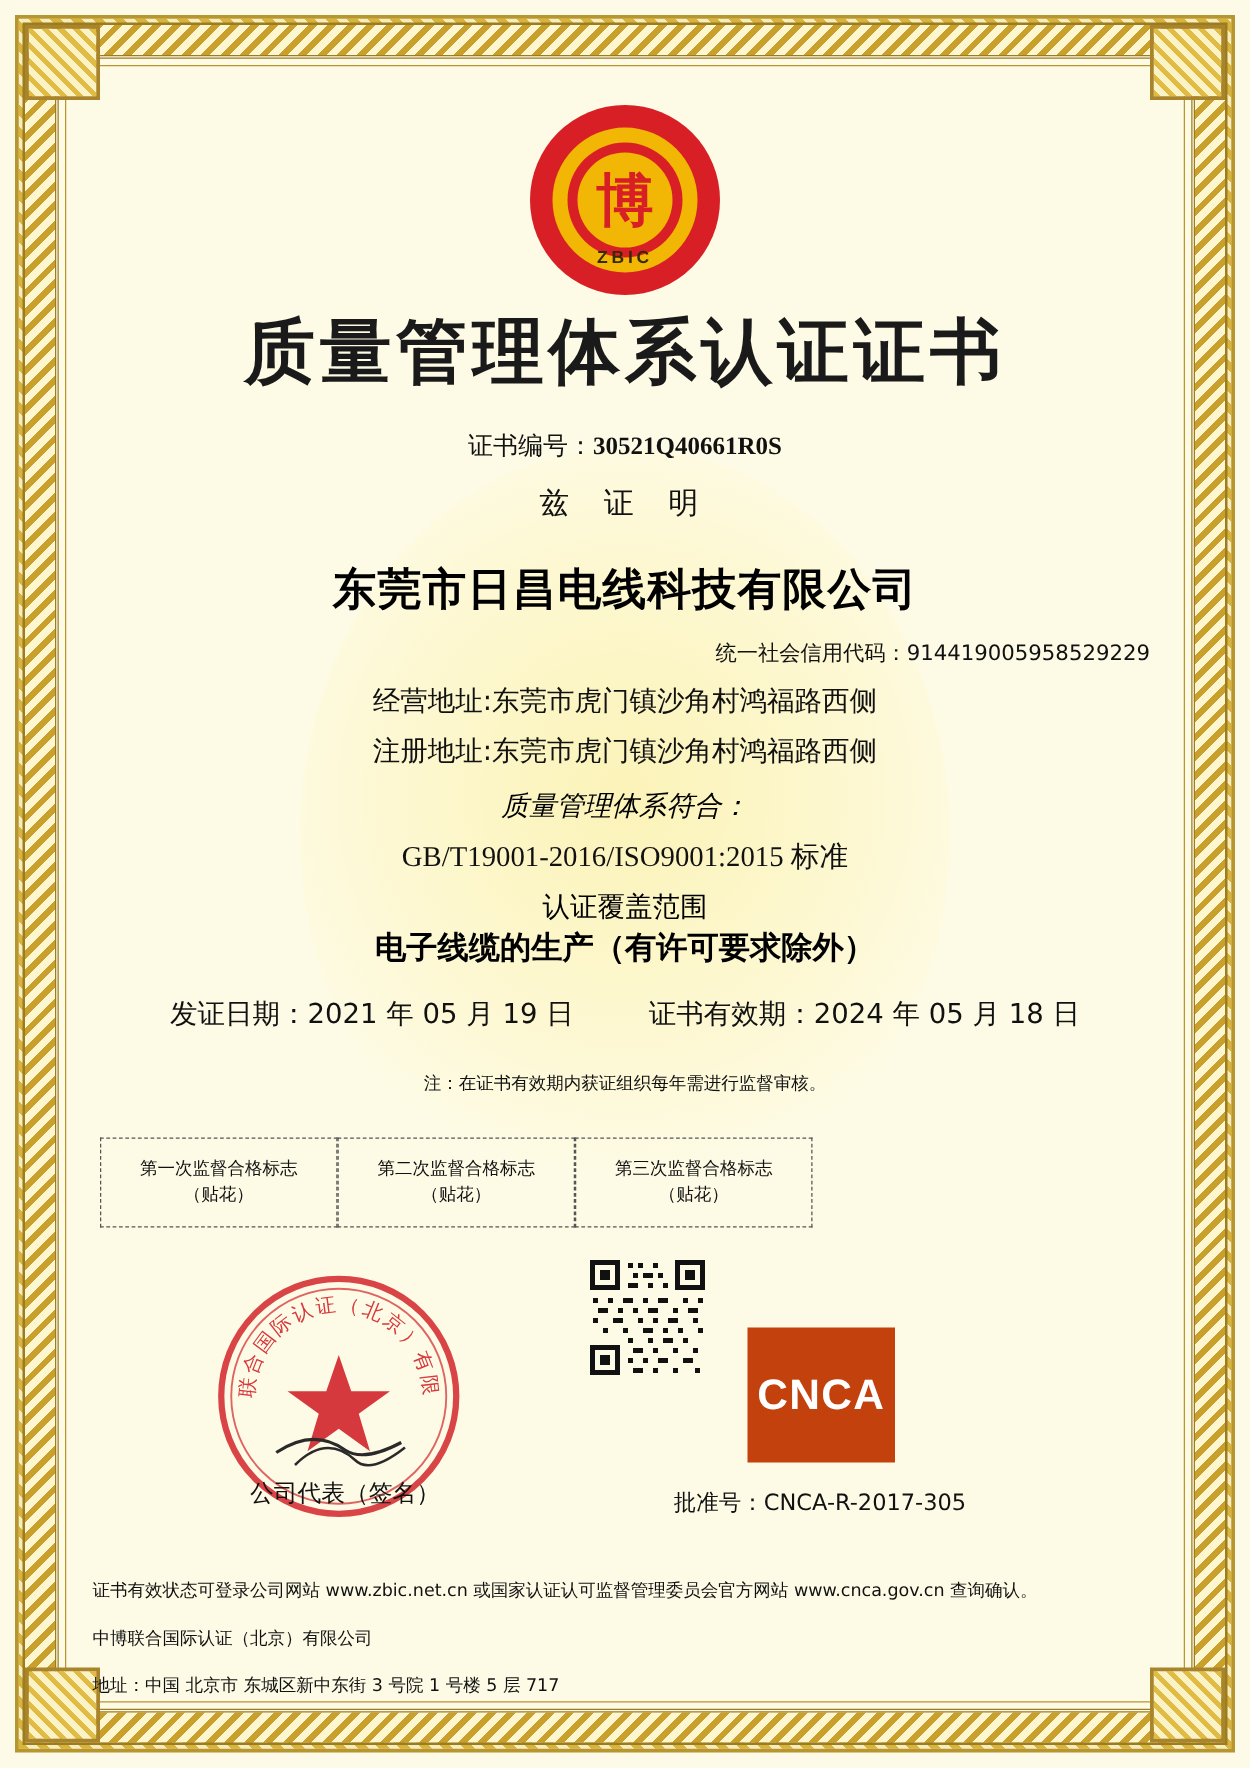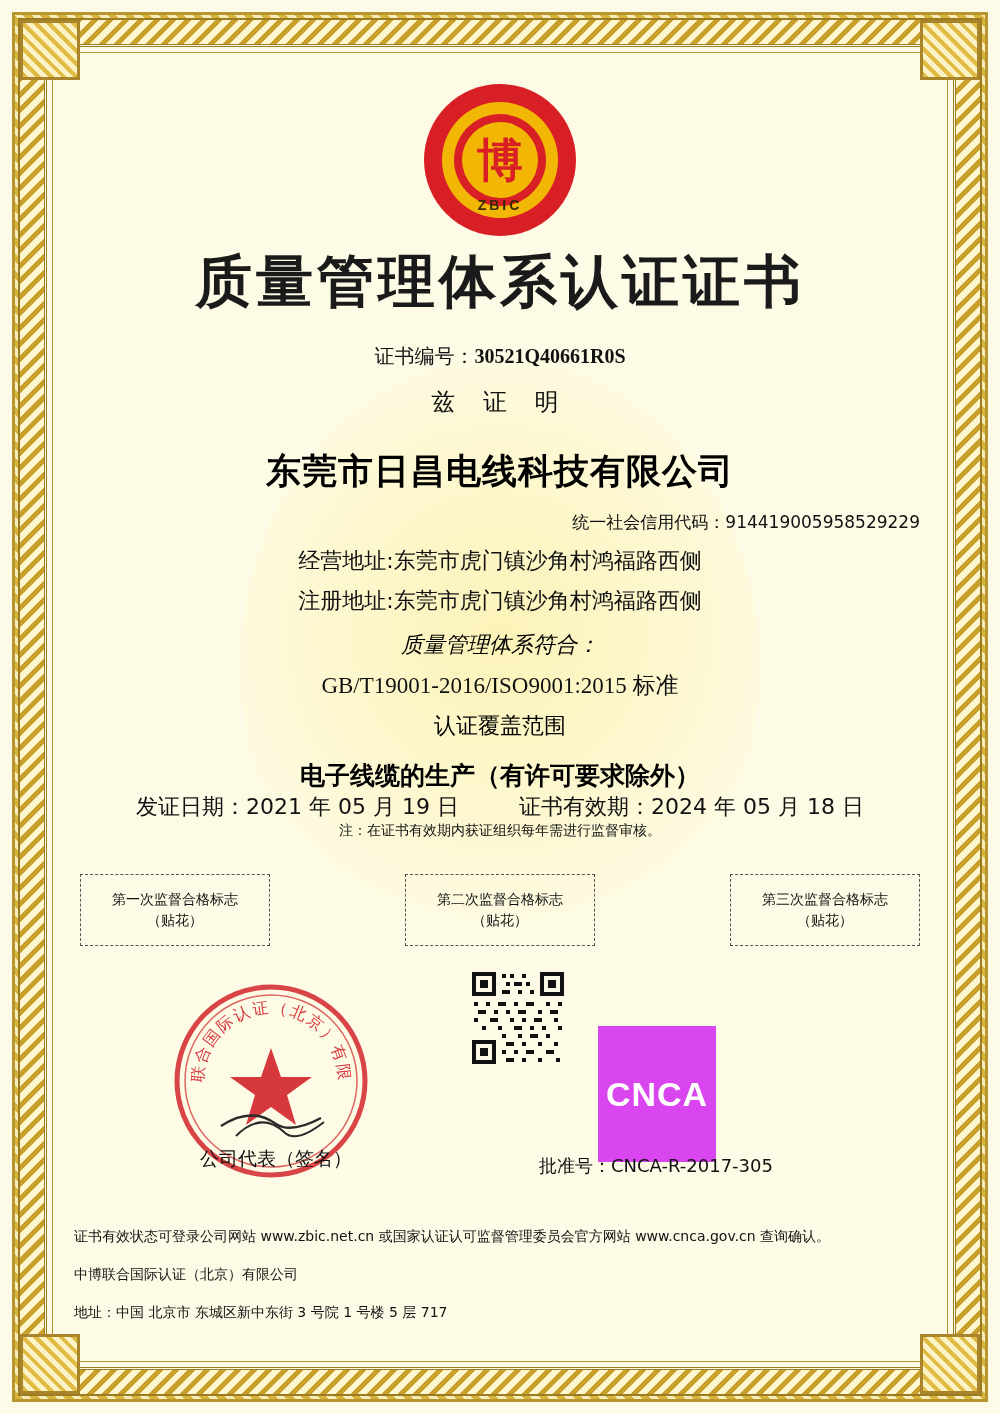--- a/index.html
+++ b/index.html
@@ -91,34 +91,34 @@
     font-family:"DejaVu Sans",sans-serif;
     text-align:center;
   }
   .addr .ln{margin:10px 0;}
   .conform{margin-top:14px;font-size:22px;font-family:"DejaVu Sans",sans-serif;font-style:italic;}
   .standard{
     margin-top:10px;font-size:23px;font-family:"Liberation Serif",serif;color:#111;
   }
   .scope-label{margin-top:10px;font-size:22px;font-family:"DejaVu Sans",sans-serif;}
   .scope-value{
-    margin-top:18px;font-size:25px;font-weight:bold;color:#000;
+    font-size:25px;font-weight:bold;color:#000;
     font-family:"DejaVu Sans",sans-serif;
   }
   .dates{
-    font-size:22px;color:#111;font-family:"DejaVu Sans",sans-serif;
+    margin-top:22px;font-size:22px;color:#111;font-family:"DejaVu Sans",sans-serif;
     display:flex;justify-content:center;gap:60px;
   }
   .note{
-    margin-top:0;font-size:14px;color:#111;font-family:"DejaVu Sans",sans-serif;
+    margin-top:32px;font-size:14px;color:#111;font-family:"DejaVu Sans",sans-serif;
   }
 
   
   .boxes{
-    margin-top:34px;display:flex;justify-content:space-between;
+    margin-top:34px;display:flex;justify-content:flex-start;
     padding:0 22px;
   }
   .sup-box{
     width:188px;height:70px;border:1px dashed #555;
     display:flex;flex-direction:column;align-items:center;justify-content:center;
     font-size:14px;color:#111;font-family:"DejaVu Sans",sans-serif;line-height:1.5;
   }
 
   
   .bottom{
@@ -128,22 +128,22 @@
     position:absolute;left:108px;top:8px;width:210px;height:210px;
   }
   .sign-label{
     position:absolute;left:118px;top:178px;width:200px;text-align:center;
     font-size:19px;color:#111;font-family:"DejaVu Sans",sans-serif;
   }
   .qr{
     position:absolute;left:410px;top:0px;width:100px;height:100px;
   }
   .cnca{
-    position:absolute;left:540px;top:58px;width:118px;height:136px;
-    background:#d946ef;display:flex;align-items:center;justify-content:center;
+    position:absolute;left:540px;top:58px;width:118px;height:108px;
+    background:#c2410c;display:flex;align-items:center;justify-content:center;
   }
   .cnca .txt{
     color:#fff;font-weight:bold;font-size:34px;line-height:0.95;
     font-family:"Liberation Sans",sans-serif;letter-spacing:1px;text-align:center;
   }
   .approval{
     position:absolute;left:481px;top:186px;width:320px;text-align:left;
     font-size:18px;color:#111;font-family:"DejaVu Sans",sans-serif;
   }
 

